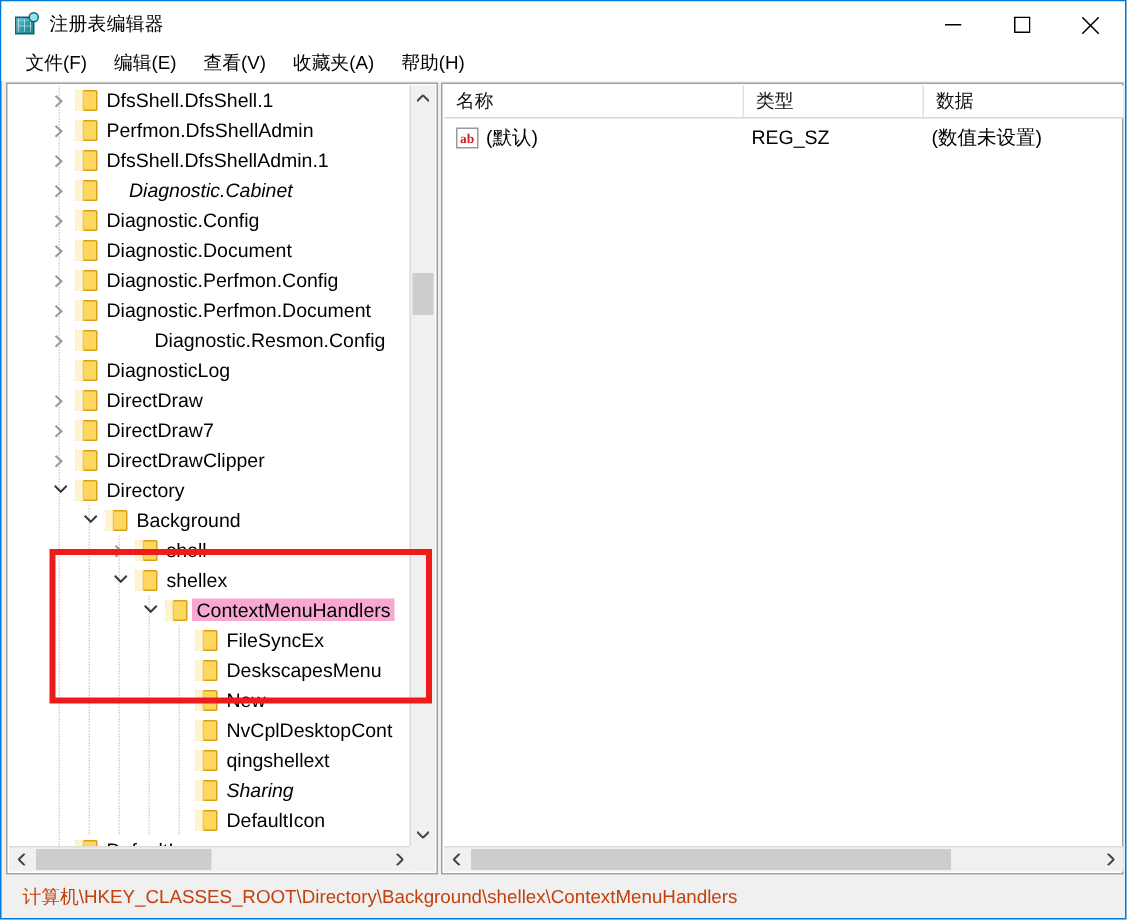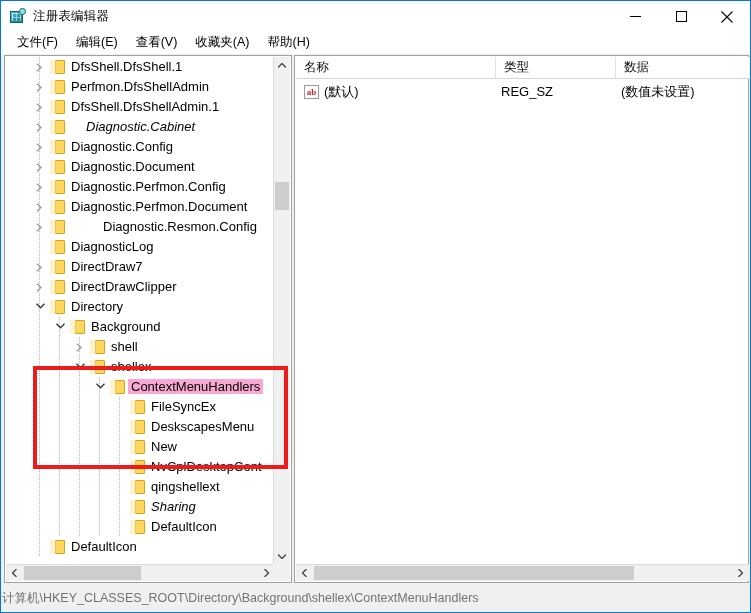--- a/index.html
+++ b/index.html
@@ -177,21 +177,21 @@
   }
 
   
   .statusbar{
     position:absolute;left:1px;bottom:1px;width:747px;height:25px;
     background:#f0f0f0;
     display:flex;align-items:center;
     box-sizing:border-box;
   }
   .status-text{
-    font-size:12.5px;color:#737373;padding-left:0;white-space:nowrap;
+    font-size:12.5px;color:#c2410c;padding-left:13px;white-space:nowrap;
   }
 </style>
 </head>
 <body>
 
 <div id="app">
 
   <div class="titlebar">
     <div class="app-icon">
       <div class="body"></div>
@@ -348,20 +348,33 @@
               </div>
               <div class="ttext" style="left: 62px; margin-left: 32px;"><span class="lbl">Diagnostic.Resmon.Config</span></div>
             </div>
             <div class="trow">
               <div class="guide" style="left: 33px;"></div>
               <div class="folder" style="left: 44px;">
                 <div class="back"></div>
                 <div class="tab"></div>
               </div>
               <div class="ttext" style="left: 62px;"><span class="lbl">DiagnosticLog</span></div>
+            </div>
+            <div class="trow">
+              <div class="guide" style="left: 33px;"></div>
+              <div class="chev" style="left: 26px;">
+                <svg width="6" height="9" viewBox="0 0 6 9">
+                  <path d="M1 0.8 L5 4.5 L1 8.2" fill="none" stroke="#9a9a9a" stroke-width="1.4"></path>
+                </svg>
+              </div>
+              <div class="folder" style="left: 44px;">
+                <div class="back"></div>
+                <div class="tab"></div>
+              </div>
+              <div class="ttext" style="left: 62px;"><span class="lbl">DirectDraw</span></div>
             </div>
             <div class="trow">
               <div class="guide" style="left: 33px;"></div>
               <div class="chev" style="left: 26px;">
                 <svg width="6" height="9" viewBox="0 0 6 9">
                   <path d="M1 0.8 L5 4.5 L1 8.2" fill="none" stroke="#9a9a9a" stroke-width="1.4"></path>
                 </svg>
               </div>
               <div class="folder" style="left: 44px;">
                 <div class="back"></div>

